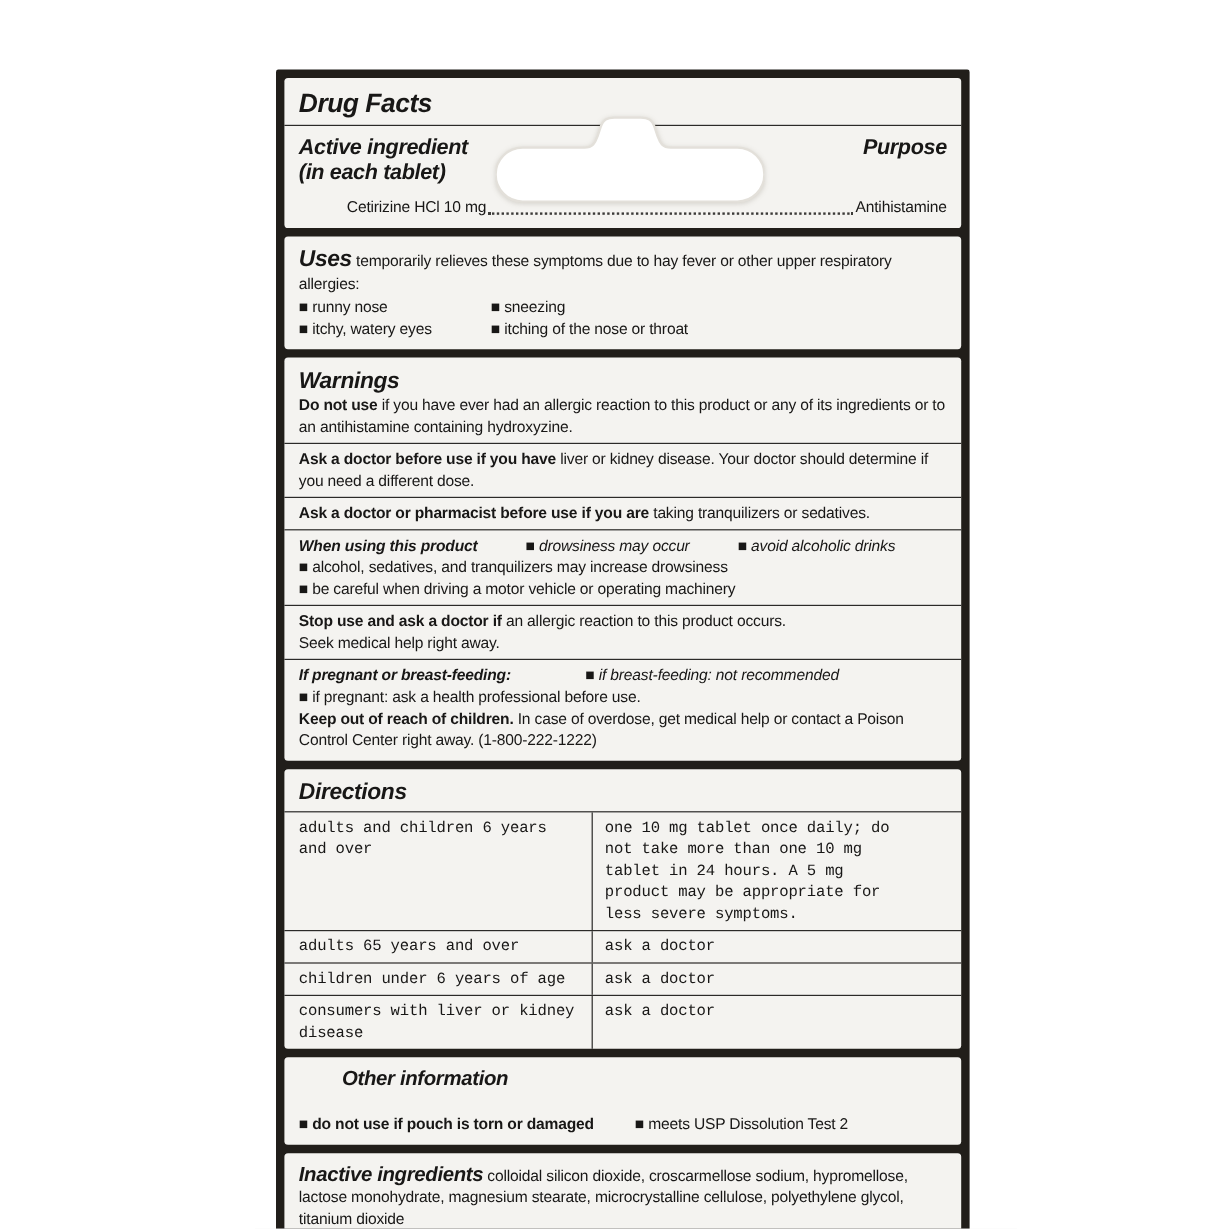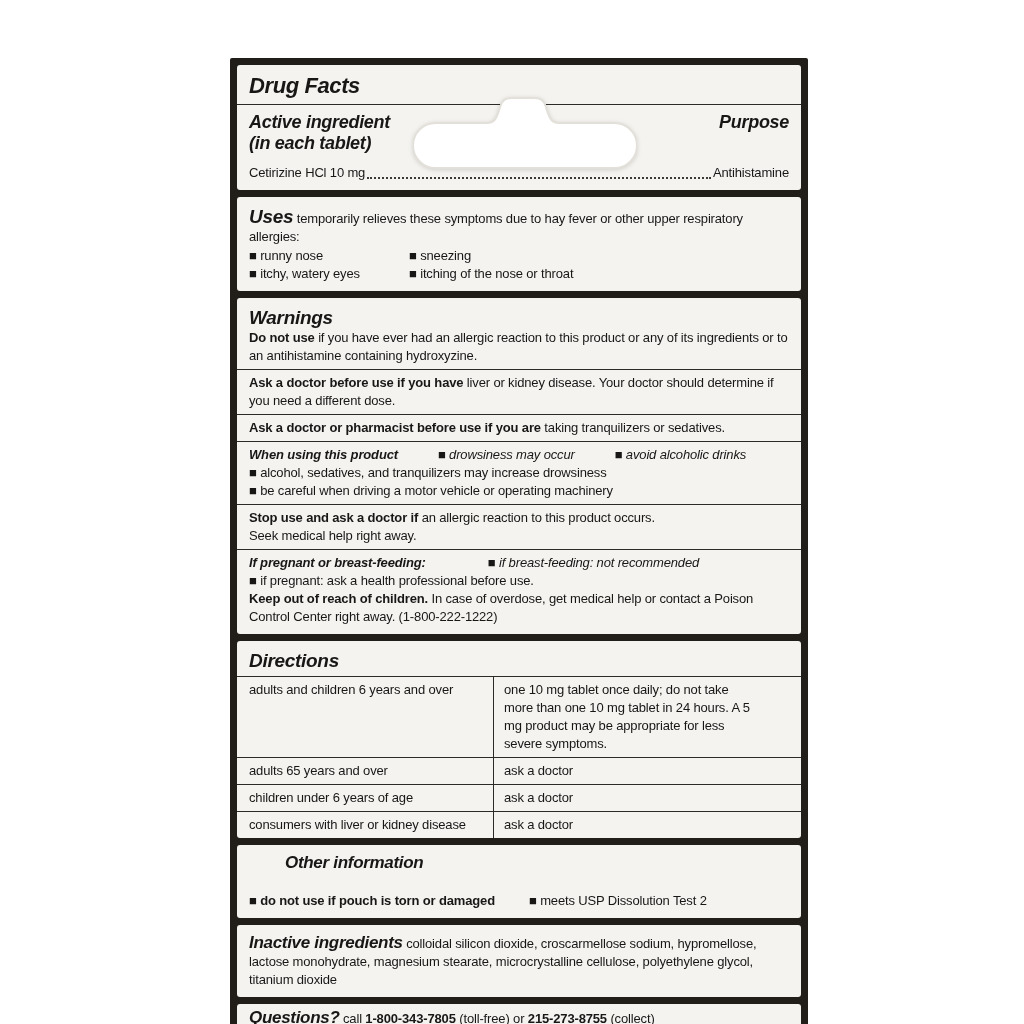--- a/index.html
+++ b/index.html
@@ -22,38 +22,38 @@
   
   .h-main{font:italic 700 22px/26px "Liberation Sans",sans-serif;letter-spacing:-0.4px;margin:0;}
   .h-sub{font:italic 700 18px/21px "Liberation Sans",sans-serif;letter-spacing:-0.3px;margin:0;}
   .h-sec{font:italic 700 19px/23px "Liberation Sans",sans-serif;letter-spacing:-0.3px;margin:0;}
   .h-inline{font:italic 700 17px/20px "Liberation Sans",sans-serif;letter-spacing:-0.3px;}
   b{font-weight:700;}
   
   .s1{min-height:120px;position:relative;}
   .rule{border-top:1.5px solid #2b2a28;margin:5px -12px 7px;}
   .ai-row{display:flex;justify-content:space-between;align-items:flex-start;}
-  .leader-row{display:flex;align-items:flex-end;margin-top:10px;}
+  .leader-row{display:flex;align-items:flex-end;margin-top:10px;margin-left:40px;}
   .leader-dots{flex:1;border-bottom:2px dotted #3c3b39;margin:0 2px 3px 2px;}
   
   .hang-slot{position:absolute;left:183px;top:37px;width:224px;height:74px;z-index:5;pointer-events:none;}
   
   .s2{min-height:92px;}
   .uses-cols{display:grid;grid-template-columns:160px auto;row-gap:0;margin-top:1px;}
   
   .s3{min-height:302px;}
   .sep{border:none;border-top:1px solid #2b2a28;margin:4px -12px;}
   .flexrow{display:flex;font-style:italic;}
   .gap40{gap:40px;}
   .gap62{gap:62px;}
   
   .s4{min-height:184px;padding-bottom:0;}
   .dir-rule{border-top:1.5px solid #2b2a28;margin:4px -12px 0;}
   .dir-table{display:grid;grid-template-columns:256px 1fr;margin:0 -12px;}
-  .dir-cell{padding:4px 10px 4px 12px;}
+  .dir-cell{padding:4px 10px 4px 12px;font-family:Liberation Mono, monospace;}
   .dir-cell.right{border-left:1.5px solid #2b2a28;padding-left:10px;}
   .dir-row-line{grid-column:1 / span 2;border-top:1px solid #2b2a28;height:0;}
   .dose-wrap{max-width:250px;}
   
   .s5{min-height:50px;}
   .oi-row1{display:flex;align-items:center;gap:38px;margin-left:36px;}
   .oi-row2{display:flex;gap:34px;margin-top:19px;}
   
   .s6{min-height:68px;}
   

